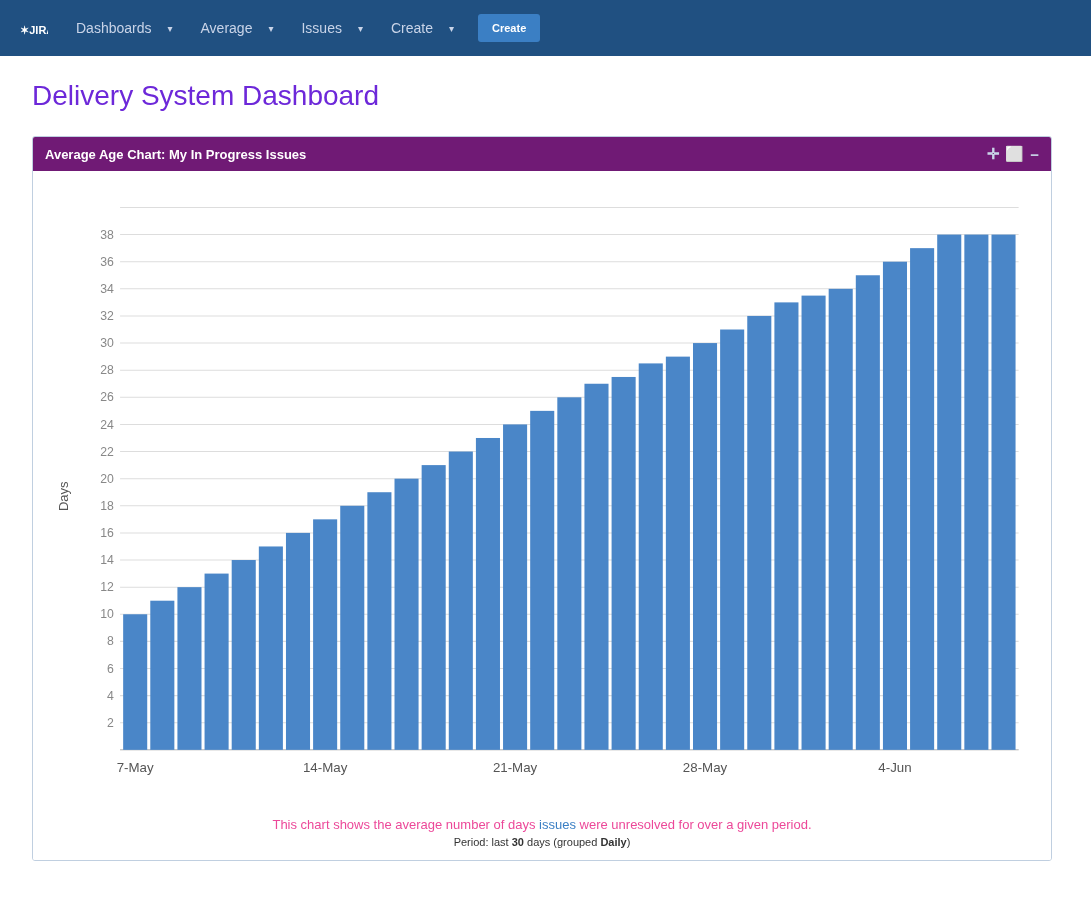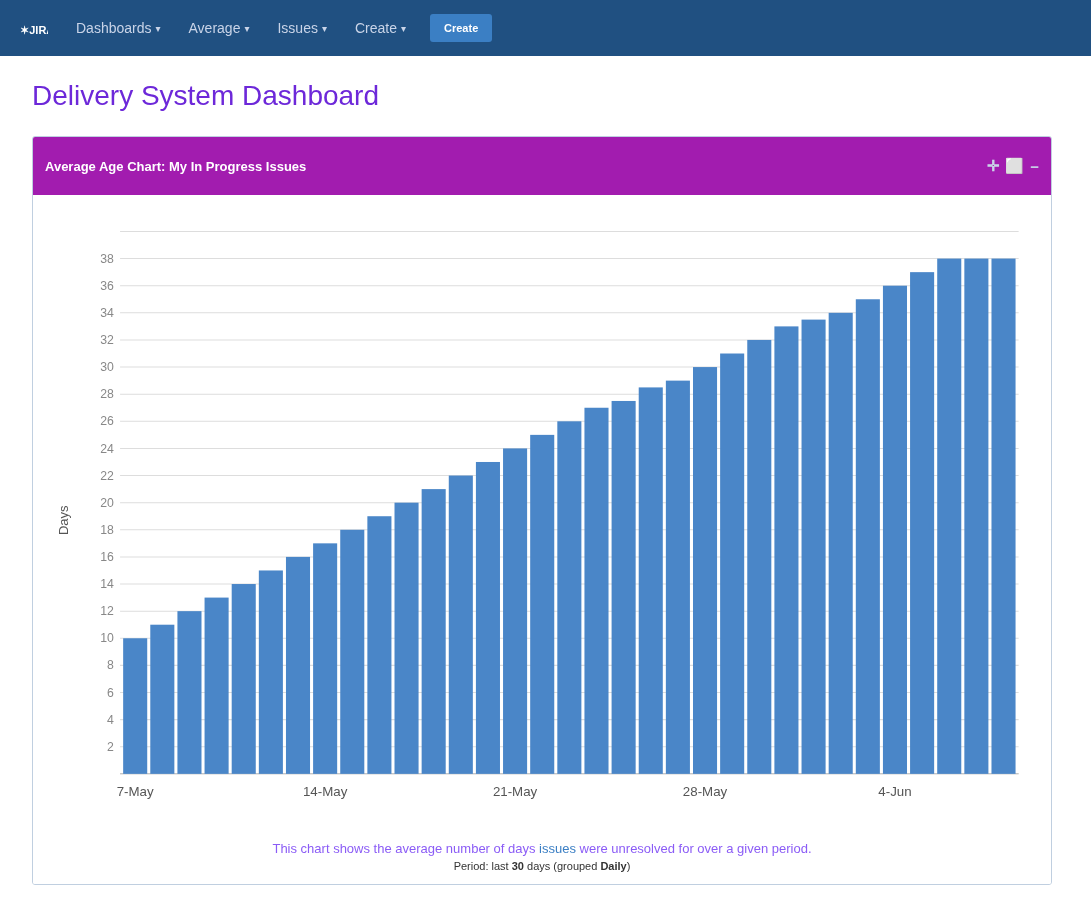--- a/index.html
+++ b/index.html
@@ -21,21 +21,21 @@
     }
     .nav-logo-icon {
       width: 32px; height: 32px;
     }
     .nav-item {
       color: #c9d4e8;
       padding: 8px 12px;
       font-size: 14px;
       cursor: pointer;
       border-radius: 3px;
-      display: flex; align-items: center; gap: 4px;
+      display: flex; align-items: center; gap: 16px;
     }
     .nav-dropdown-arrow { font-size: 10px; }
     .nav-create {
       background: #3b7fc4;
       color: #fff;
       padding: 8px 14px;
       font-size: 11px;
       font-weight: bold;
       border-radius: 3px;
       cursor: pointer;
@@ -54,23 +54,23 @@
     }
 
     
     .widget {
       border: 1px solid #c0cfe0;
       border-radius: 3px;
       overflow: hidden;
       max-width: 1020px;
     }
     .widget-header {
-      background: #a21caf;
+      background: #701a75;
       color: #fff;
-      padding: 20px 12px;
+      padding: 8px 12px;
       font-size: 13px;
       font-weight: bold;
       display: flex;
       align-items: center;
       justify-content: space-between;
     }
     .widget-header-controls {
       display: flex; gap: 6px; align-items: center;
     }
     .widget-header-controls span {
@@ -106,21 +106,21 @@
       width: 100%;
     }
 
     
     .chart-description {
       text-align: center;
       margin-top: 12px;
       font-size: 13px;
       color: #333;
     }
-    .chart-description .orange-text { color: #8b5cf6; margin-top: 12px; }
+    .chart-description .orange-text { color: #ec4899; margin-top: 12px; }
     .chart-description .blue-link { color: #3b7fc4; }
     .chart-period {
       text-align: center;
       margin-top: 4px;
       font-size: 11px;
       color: #333;
     }
     .chart-period b { font-weight: bold; }
   </style>
 </head>

